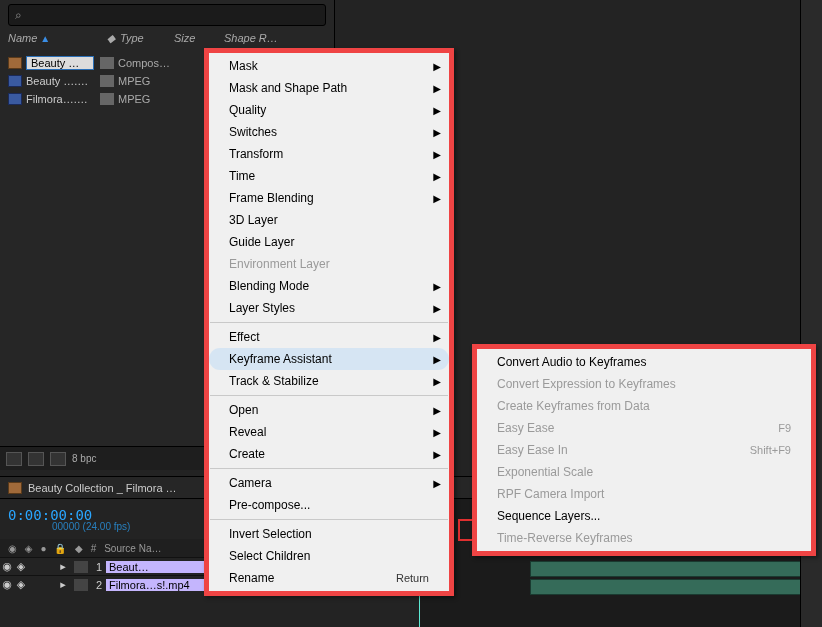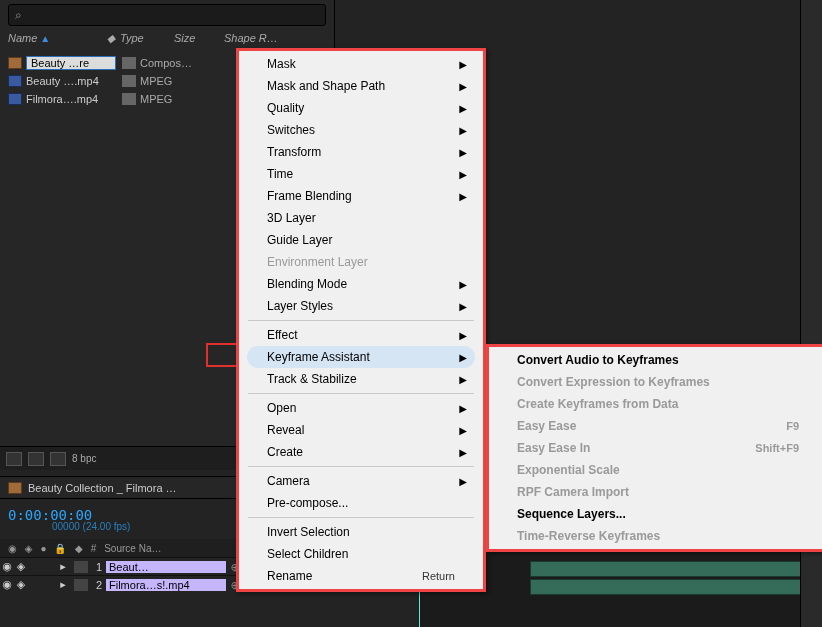--- a/index.html
+++ b/index.html
@@ -16,21 +16,21 @@
   .col-name { width: 94px; }
   .col-label { width: 18px; justify-content: center; }
   .col-type { width: 54px; }
   .col-size { width: 50px; text-align: right; }
   .col-fr  { width: 60px; }
   .sort-arrow { color: #3a8ee6; font-size: 10px; }
 
   .proj-rows { margin: 0 2px; }
   .proj-row { display: flex; align-items: center; height: 18px; font-size: 11px; padding: 0 6px; gap: 4px; }
   .proj-row.sel .namebox { background: #dcdcdc; color: #000; border: 1px solid #2a6fb7; padding: 0 4px; }
-  .namebox { white-space: nowrap; overflow: hidden; text-overflow: ellipsis; width: 90px; }
+  .namebox { white-space: nowrap; overflow: hidden; text-overflow: ellipsis; width: 68px; }
   .comp-icon { width: 14px; height: 12px; background: #a06a3a; border: 1px solid #5a3a1a; }
   .mpeg-icon { width: 14px; height: 12px; background: #3a5aa0; border: 1px solid #1a2a5a; }
   .label-sw { width: 14px; height: 12px; background: #666; margin-left: 2px; }
   .tcell-type { width: 54px; color: #aaa; }
 
   .proj-footer { position: absolute; left: 0; bottom: 0; width: 100%; height: 24px; background: #1e1e1e; display: flex; align-items: center; padding: 0 6px; gap: 6px; border-top: 1px solid #000;}
   .ft-ic { width: 16px; height: 14px; background: #333; border: 1px solid #555; }
   .bpc { font-size: 10px; color: #aaa; }
   .trash { width: 16px; height: 14px; border: 1px solid #555; margin-left: auto; }
 
@@ -56,32 +56,32 @@
   .tl-layer .idx { width: 14px; text-align: center; }
   .tl-layer .lname { width: 120px; white-space: nowrap; overflow: hidden; text-overflow: ellipsis; }
   .tl-layer.sel .lname { background: #c4b5fd; color: #000; padding: 0 3px;}
   .tl-layer .sw { width: 14px; height: 12px; margin: 0 2px; color:#888; text-align:center;}
   .tl-layer .bm { width: 48px; font-size: 10px; color: #ccc; }
   .tl-right { flex: 1; position: relative; background: #1b1b1b; }
   .bar { position: absolute; height: 16px; background: #356b59; border: 1px solid #1a3a30; }
   .right-strip { position: absolute; right:0; top:0; bottom:0; width:22px; background:#2a2a2a; border-left:1px solid #000;}
 
   
-  .ctx-menu { position: absolute; background: #f0f0f0; border: 3px solid #ef4444; box-shadow: 2px 2px 4px rgba(0,0,0,.4); font-size: 12px; color: #000; padding: 2px 8px; z-index: 10; margin-left: 32px; }
+  .ctx-menu { position: absolute; background: #f0f0f0; border: 5px solid #ef4444; box-shadow: 2px 2px 4px rgba(0,0,0,.4); font-size: 12px; color: #000; padding: 2px 0; z-index: 10; }
   .ctx-item { height: 22px; display: flex; align-items: center; padding: 0 24px 0 20px; position: relative; white-space: nowrap; }
   .ctx-item.disabled { color: #9a9a9a; }
   .ctx-item.hl { background: #d6e5f3; border-radius: 11px; }
   .ctx-item .arrow { position: absolute; right: 8px; font-size: 10px; }
   .ctx-item .shortcut { position: absolute; right: 20px; color: #333; font-size: 11px; }
   .ctx-item.disabled .shortcut { color: #9a9a9a; }
   .ctx-sep { height: 1px; background: #c9c9c9; margin: 3px 1px; }
   .red-box { position: absolute; border: 2px solid #e03030; pointer-events: none; }
 
   .menu1 { left: 204px; top: 48px; width: 250px; }
-  .menu2 { left: 454px; top: 344px; width: 344px; font-weight: bold; }
+  .menu2 { left: 472px; top: 344px; width: 344px; }
   .rb1 { left: 206px; top: 343px; width: 246px; height: 24px; }
   .rb2 { left: 458px; top: 519px; width: 174px; height: 22px; }
 
   
   .right-sliver { position:absolute; right:0; top:454px; height:22px; width:28px; color:#ccc; font-size:11px; display:flex; align-items:center;}
 </style>
 </head>
 <body>
 
 <div class="project-panel">

